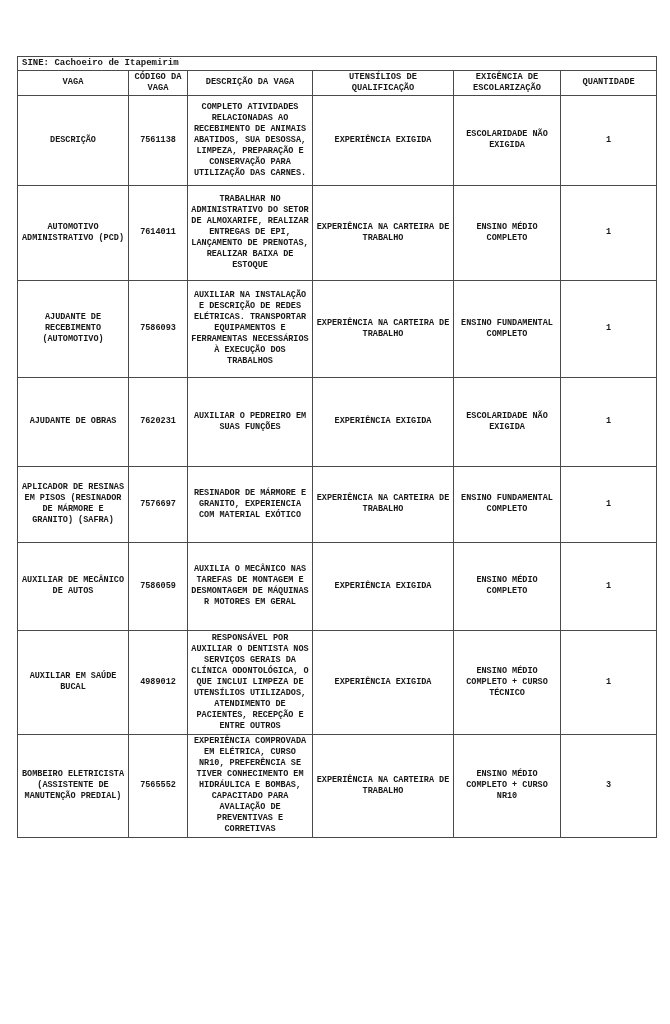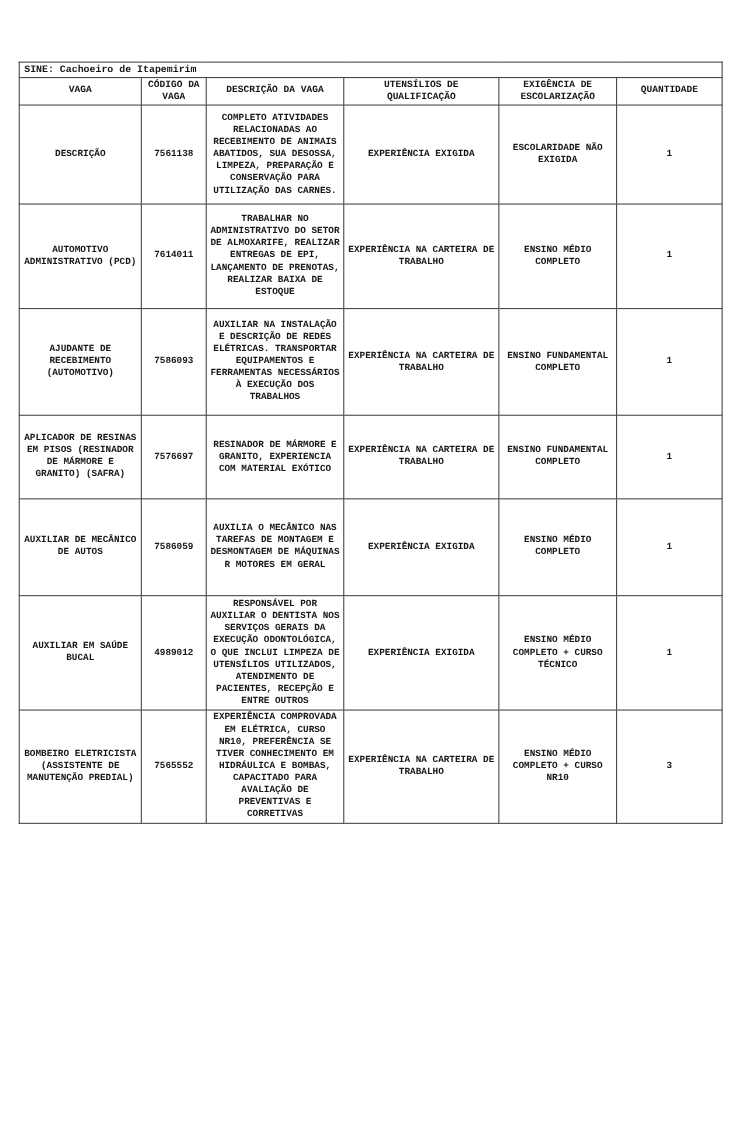--- a/index.html
+++ b/index.html
@@ -99,20 +99,28 @@
 
     <tr style="height:97px">
       <td>AJUDANTE DE RECEBIMENTO (AUTOMOTIVO)</td>
       <td>7586093</td>
       <td>AUXILIAR NA INSTALAÇÃO E DESCRIÇÃO DE REDES ELÉTRICAS. TRANSPORTAR EQUIPAMENTOS E FERRAMENTAS NECESSÁRIOS À EXECUÇÃO DOS TRABALHOS</td>
       <td>EXPERIÊNCIA NA CARTEIRA DE TRABALHO</td>
       <td>ENSINO FUNDAMENTAL COMPLETO</td>
       <td class="qty-cell">1</td>
     </tr>
 
+    <tr style="height:89px">
+      <td>AJUDANTE DE OBRAS</td>
+      <td>7620231</td>
+      <td>AUXILIAR O PEDREIRO EM SUAS FUNÇÕES</td>
+      <td>EXPERIÊNCIA EXIGIDA</td>
+      <td>ESCOLARIDADE NÃO EXIGIDA</td>
+      <td class="qty-cell">1</td>
+    </tr>
 
     <tr style="height:76px">
       <td>APLICADOR DE RESINAS EM PISOS (RESINADOR DE MÁRMORE E GRANITO) (SAFRA)</td>
       <td>7576697</td>
       <td>RESINADOR DE MÁRMORE E GRANITO, EXPERIENCIA COM MATERIAL EXÓTICO</td>
       <td>EXPERIÊNCIA NA CARTEIRA DE TRABALHO</td>
       <td>ENSINO FUNDAMENTAL COMPLETO</td>
       <td class="qty-cell">1</td>
     </tr>
 
@@ -121,21 +129,21 @@
       <td>7586059</td>
       <td>AUXILIA O MECÂNICO NAS TAREFAS DE MONTAGEM E DESMONTAGEM DE MÁQUINAS R MOTORES EM GERAL</td>
       <td>EXPERIÊNCIA EXIGIDA</td>
       <td>ENSINO MÉDIO COMPLETO</td>
       <td class="qty-cell">1</td>
     </tr>
 
     <tr style="height:104px">
       <td>AUXILIAR EM SAÚDE BUCAL</td>
       <td>4989012</td>
-      <td>RESPONSÁVEL POR AUXILIAR O DENTISTA NOS SERVIÇOS GERAIS DA EXECUÇÃO ODONTOLÓGICA, O QUE INCLUI LIMPEZA DE UTENSÍLIOS UTILIZADOS, ATENDIMENTO DE PACIENTES, RECEPÇÃO E ENTRE OUTROS</td>
+      <td>RESPONSÁVEL POR AUXILIAR O DENTISTA NOS SERVIÇOS GERAIS DA CLÍNICA ODONTOLÓGICA, O QUE INCLUI LIMPEZA DE UTENSÍLIOS UTILIZADOS, ATENDIMENTO DE PACIENTES, RECEPÇÃO E ENTRE OUTROS</td>
       <td>EXPERIÊNCIA EXIGIDA</td>
       <td>ENSINO MÉDIO COMPLETO + CURSO TÉCNICO</td>
       <td class="qty-cell">1</td>
     </tr>
 
     <tr style="height:103px">
       <td>BOMBEIRO ELETRICISTA (ASSISTENTE DE MANUTENÇÃO PREDIAL)</td>
       <td>7565552</td>
       <td>EXPERIÊNCIA COMPROVADA EM ELÉTRICA, CURSO NR10, PREFERÊNCIA SE TIVER CONHECIMENTO EM HIDRÁULICA E BOMBAS, CAPACITADO PARA AVALIAÇÃO DE PREVENTIVAS E CORRETIVAS</td>
       <td>EXPERIÊNCIA NA CARTEIRA DE TRABALHO</td>

